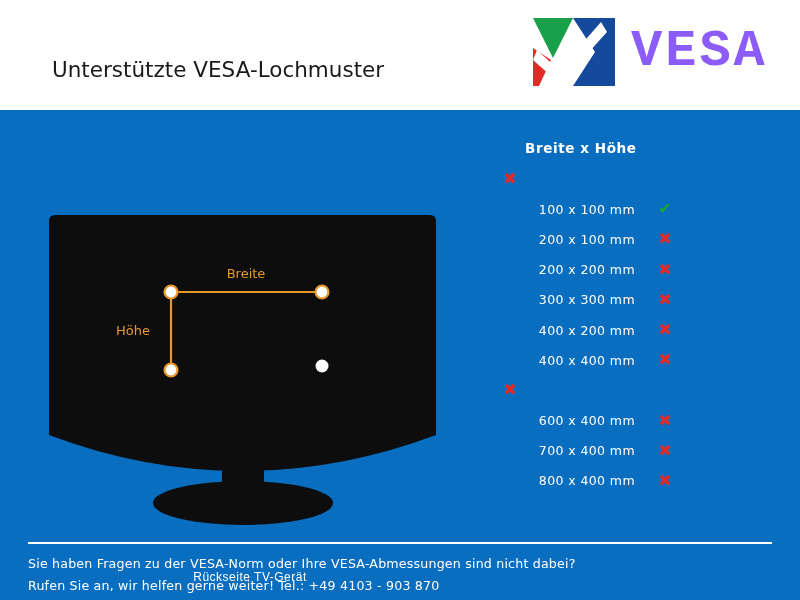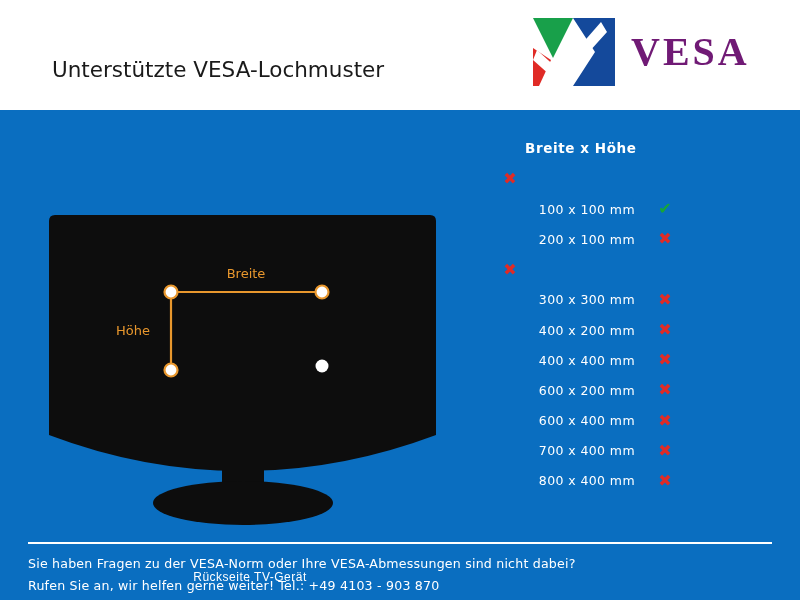--- a/index.html
+++ b/index.html
@@ -50,25 +50,25 @@
   #logo-mark {
     position: absolute;
     left: 0; top: 0;
     width: 82px;
     height: 68px;
   }
   #logo-text {
     position: absolute;
     left: 98px;
     top: 6px;
-    font-size: 40px;
+    font-size: 52px;
     font-weight: bold;
-    color: #701a75;
+    color: #8b5cf6;
     letter-spacing: 3px;
-    font-family: Liberation Serif, serif;
+    font-family: Liberation Mono, monospace;
     line-height: 56px;
   }
 
   
   #body-panel {
     position: absolute;
     left: 0;
     top: 110px;
     width: 800px;
     height: 490px;
@@ -210,36 +210,36 @@
           </div>
           <div class="table-row">
             <div class="row-label">100 x 100 mm</div>
             <div class="row-mark mark-yes">✔</div>
           </div>
           <div class="table-row">
             <div class="row-label">200 x 100 mm</div>
             <div class="row-mark mark-no">✖</div>
           </div>
           <div class="table-row">
+            <div class="row-label">200 x 200 mm</div>
             <div class="row-mark mark-no">✖</div>
           </div>
           <div class="table-row">
             <div class="row-label">300 x 300 mm</div>
             <div class="row-mark mark-no">✖</div>
           </div>
           <div class="table-row">
             <div class="row-label">400 x 200 mm</div>
             <div class="row-mark mark-no">✖</div>
           </div>
           <div class="table-row">
             <div class="row-label">400 x 400 mm</div>
             <div class="row-mark mark-no">✖</div>
           </div>
           <div class="table-row">
-            <div class="row-label">600 x 200 mm</div>
             <div class="row-mark mark-no">✖</div>
           </div>
           <div class="table-row">
             <div class="row-label">600 x 400 mm</div>
             <div class="row-mark mark-no">✖</div>
           </div>
           <div class="table-row">
             <div class="row-label">700 x 400 mm</div>
             <div class="row-mark mark-no">✖</div>
           </div>

